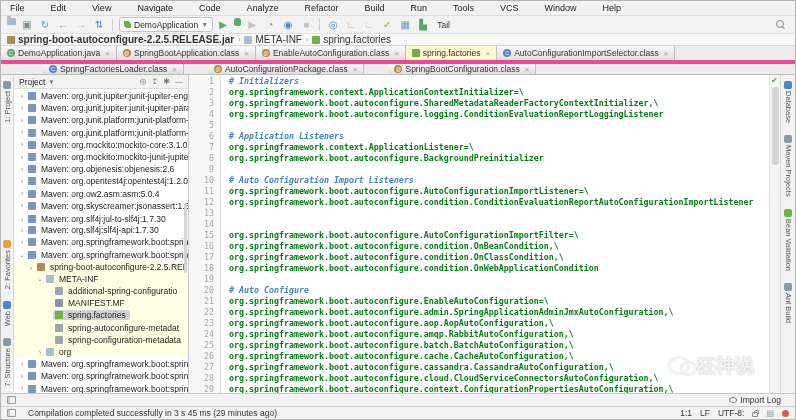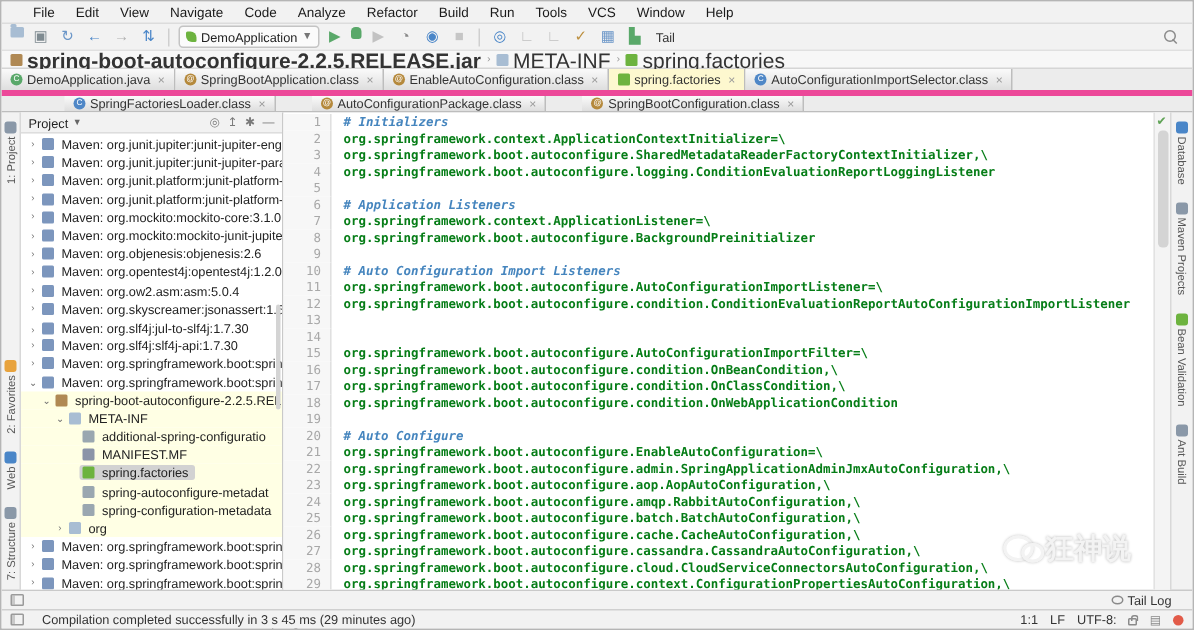--- a/index.html
+++ b/index.html
@@ -1,36 +1,36 @@
 <!DOCTYPE html>
 <html><head>
 <meta charset="utf-8">
 <style>
   * { margin:0; padding:0; box-sizing:border-box; }
   body { font-family:"Liberation Sans", sans-serif; background:#ddd; }
   .ide { width:796px; height:420px; display:flex; flex-direction:column; background:#f2f2f2; border:1px solid #b5b5b5; overflow:hidden; }
 
   
-  .menubar { height:14px; display:flex; align-items:center; padding:0 16px; gap:4px; background:#f2f2f2; flex:0 0 auto; }
+  .menubar { height:14px; display:flex; align-items:center; padding:0 4px; gap:16px; background:#f2f2f2; flex:0 0 auto; }
   .menu-item { font-size:9px; color:#1a1a1a; padding:1px 5px; cursor:default; }
 
   
   .toolbar { height:18px; display:flex; align-items:center; padding:0 6px; gap:3px; background:#f2f2f2; border-top:1px solid #dcdcdc; flex:0 0 auto; }
   .tbi { width:14px; height:14px; display:inline-flex; align-items:center; justify-content:center; font-size:10px; line-height:1; }
   .tsep { width:1px; height:12px; background:#cfcfcf; margin:0 3px; }
   .combo { display:inline-flex; align-items:center; gap:3px; height:15px; border:1px solid #c4c4c4; border-radius:3px; background:#fbfbfb; padding:0 4px; font-size:8.5px; color:#222; }
   .combo .chev { font-size:7px; color:#777; }
   .tail-label { font-size:8.5px; color:#333; margin-left:4px; }
   .lens { position:relative; width:9px; height:9px; margin-left:auto; margin-right:4px; }
   .lens::before { content:""; position:absolute; width:6px; height:6px; border:1.3px solid #8a8a8a; border-radius:50%; left:0; top:0; }
   .lens::after { content:""; position:absolute; width:4px; height:1.3px; background:#8a8a8a; transform:rotate(45deg); left:5px; top:7px; }
 
   
   .navbar { height:13px; display:flex; align-items:center; gap:2px; padding:0 6px; background:#f7f7f7; border-top:1px solid #e0e0e0; border-bottom:1px solid #d5d5d5; flex:0 0 auto; }
-  .crumb { display:inline-flex; align-items:center; gap:3px; font-size:14px; color:#333; }
+  .crumb { display:inline-flex; align-items:center; gap:3px; font-size:10px; color:#333; }
   .crumb.first { font-weight:bold; }
   .crumb-sep { color:#999; font-size:7px; margin:0 2px; }
 
   
   .tabsbar { flex:0 0 auto; background:#ececec; border-bottom:1px solid #bdbdbd; }
   .tabrow { display:flex; height:14px; align-items:stretch; }
   .tabrow.r2 { padding-left:42px; border-top:4px solid #ec4899;gap:24px; }
   .tab { display:inline-flex; align-items:center; gap:3px; padding:0 6px; font-size:8.5px; color:#333; background:linear-gradient(#fafafa,#dedede); border-right:1px solid #bdbdbd; white-space:nowrap; }
   .tab.active { background:#fdf8cf; font-weight:normal; }
   .tab .x { color:#999; font-size:8px; margin-left:2px; }
@@ -513,21 +513,21 @@
           <span style="color: rgb(89, 168, 105); font-size: 8px;">▶</span>
           <span>4: Run</span>
         </span>
         <span class="bbi">
           <span class="mini" style="background: rgb(154, 167, 176);">✓</span>
           <span>6: TODO</span>
         </span>
       </span>
     <span class="right">
       <span class="bubble"></span>
-      <span>Tail Log</span>
+      <span>Import Log</span>
     </span>
   </div>
 
   <div class="statusbar">
     <span class="tw-toggle"></span>
     <span class="msg">Compilation completed successfully in 3 s 45 ms (29 minutes ago)</span>
     <span class="right">
       <span>1:1</span>
       <span>LF</span>
       <span>UTF-8:</span>

